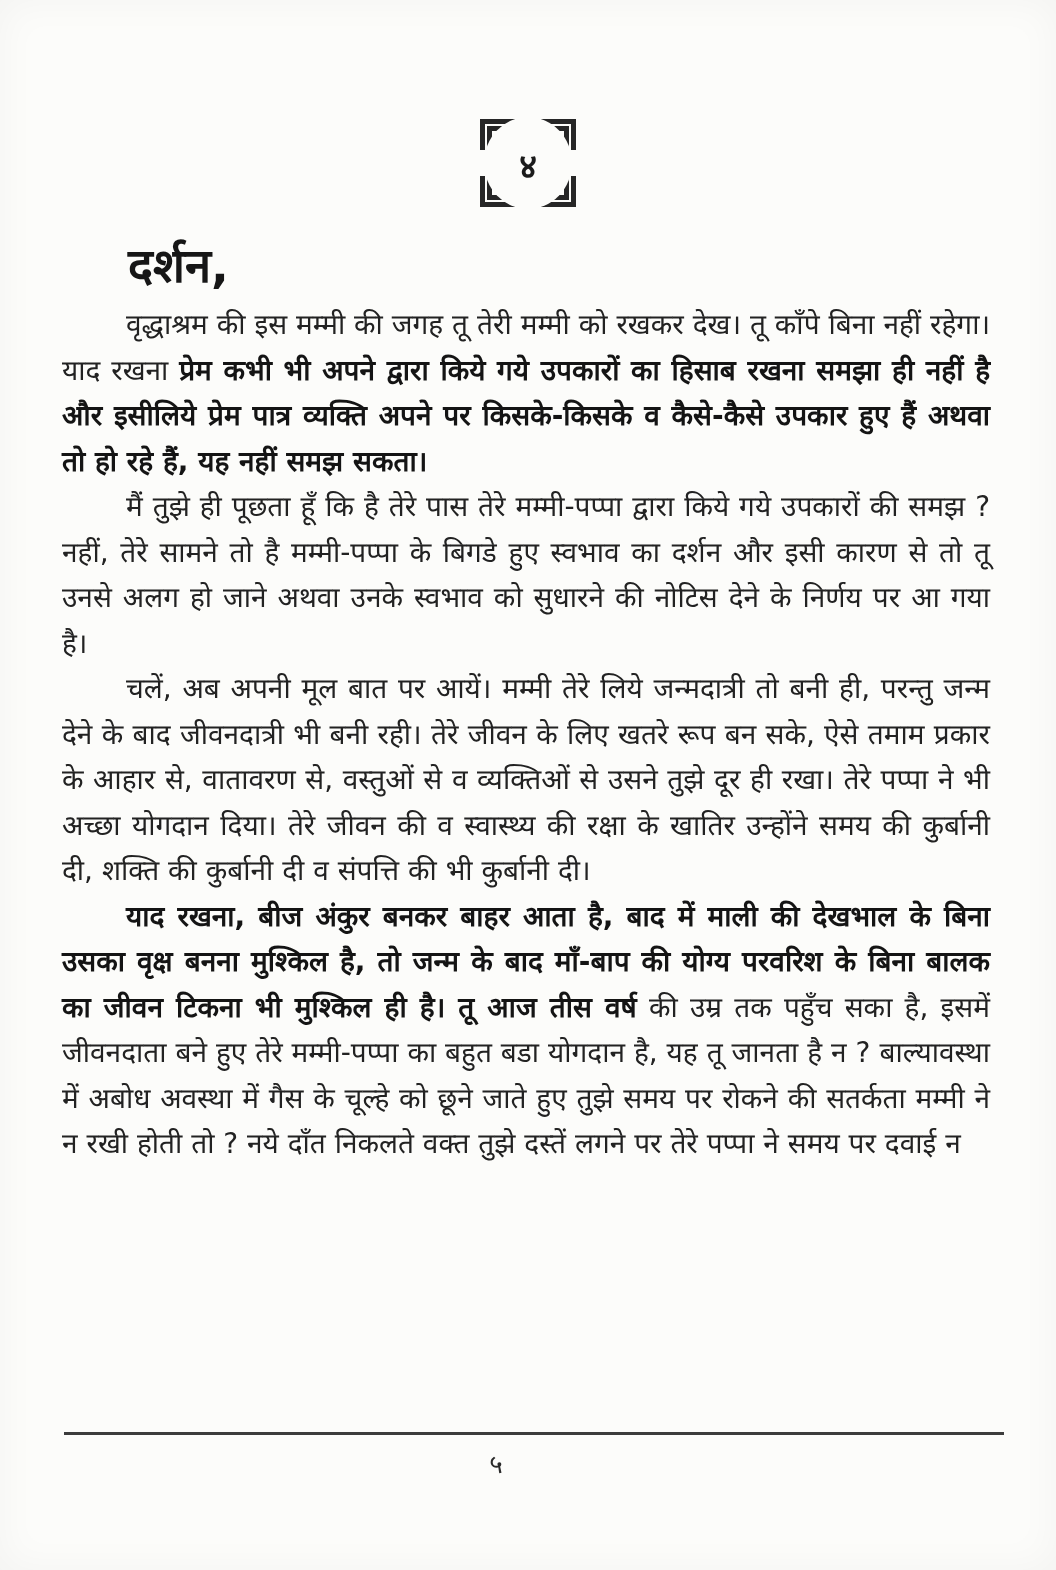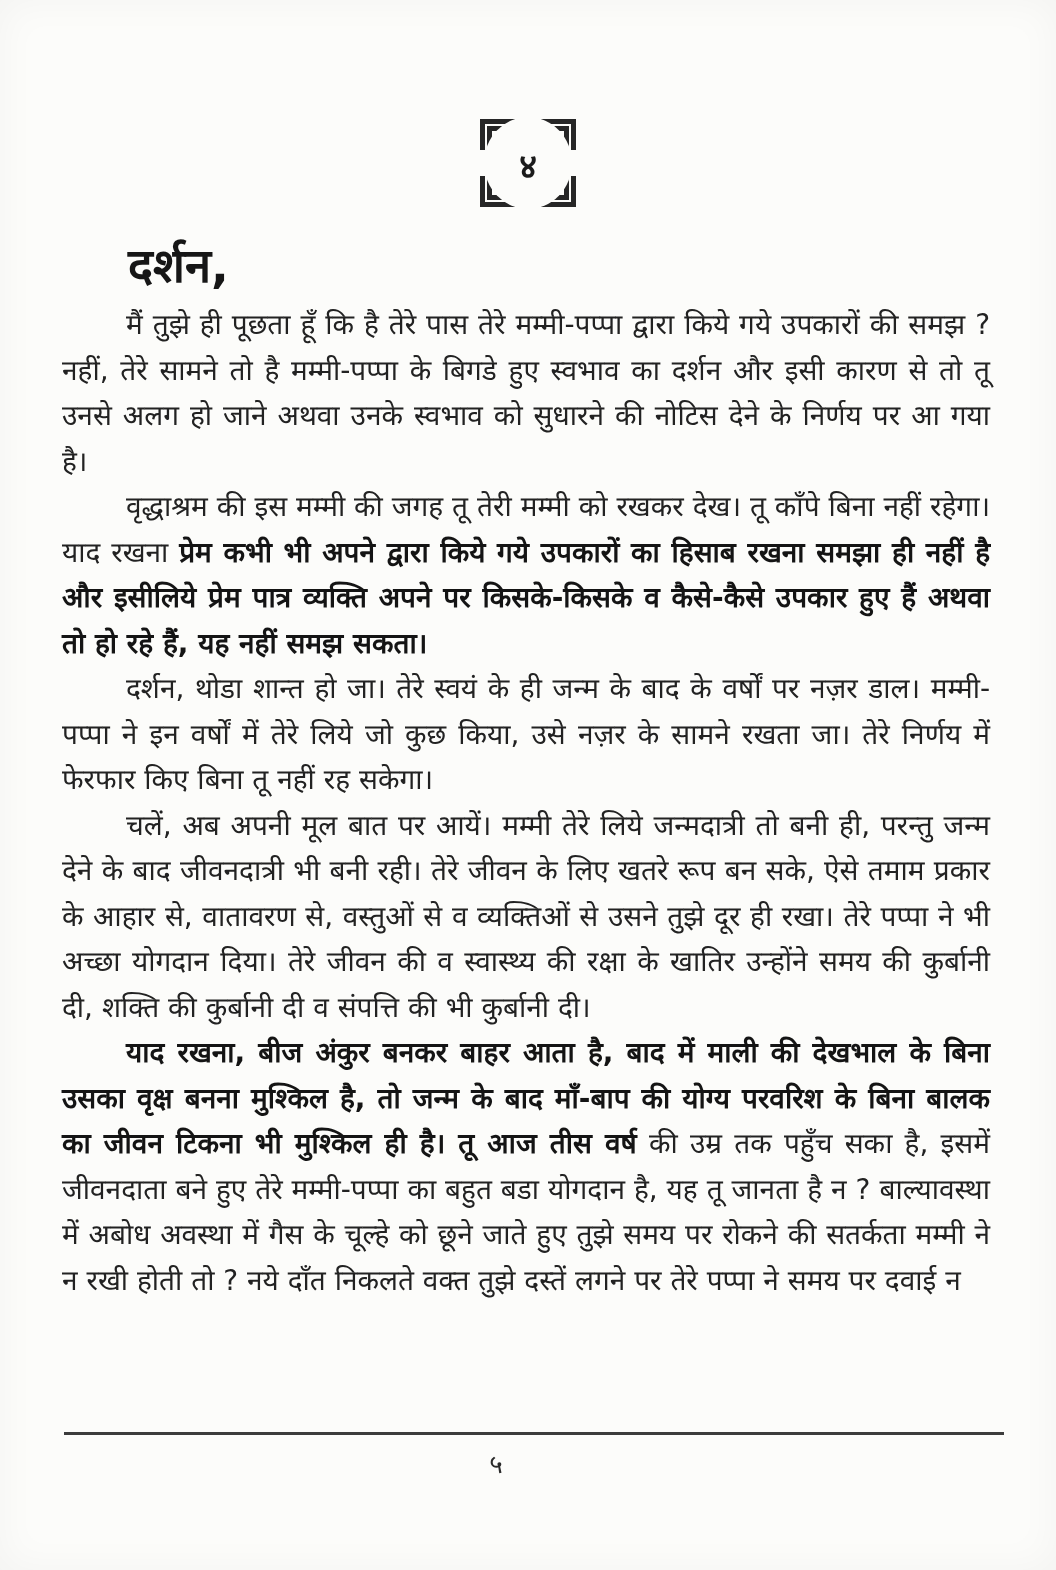--- a/index.html
+++ b/index.html
@@ -76,25 +76,24 @@
       <div class="orn-step br"></div>
       <div class="orn-sq"></div>
       <div class="orn-oval"></div>
       <span class="orn-num">४</span>
     </div>
   </div>
 
   <h1 class="heading">दर्शन,</h1>
 
   <div class="body-text">
+    <p class="para"><span class="seg">वृद्धाश्रम की इस मम्मी की जगह तू तेरी मम्मी को रखकर देख। तू काँपे बिना नहीं रहेगा। याद रखना</span> <span class="seg bold">प्रेम कभी भी अपने द्वारा किये गये उपकारों का हिसाब रखना समझा ही नहीं है और इसीलिये प्रेम पात्र व्यक्ति अपने पर किसके-किसके व कैसे-कैसे उपकार हुए हैं अथवा तो हो रहे हैं, यह नहीं समझ सकता।</span></p>
+
     <p class="para"><span class="seg">मैं तुझे ही पूछता हूँ कि है तेरे पास तेरे मम्मी-पप्पा द्वारा किये गये उपकारों की समझ ? नहीं, तेरे सामने तो है मम्मी-पप्पा के बिगडे हुए स्वभाव का दर्शन और इसी कारण से तो तू उनसे अलग हो जाने अथवा उनके स्वभाव को सुधारने की नोटिस देने के निर्णय पर आ गया है।</span></p>
 
-    <p class="para"><span class="seg">वृद्धाश्रम की इस मम्मी की जगह तू तेरी मम्मी को रखकर देख। तू काँपे बिना नहीं रहेगा। याद रखना</span> <span class="seg bold">प्रेम कभी भी अपने द्वारा किये गये उपकारों का हिसाब रखना समझा ही नहीं है और इसीलिये प्रेम पात्र व्यक्ति अपने पर किसके-किसके व कैसे-कैसे उपकार हुए हैं अथवा तो हो रहे हैं, यह नहीं समझ सकता।</span></p>
-
-    <p class="para"><span class="seg">दर्शन, थोडा शान्त हो जा। तेरे स्वयं के ही जन्म के बाद के वर्षों पर नज़र डाल। मम्मी-पप्पा ने इन वर्षों में तेरे लिये जो कुछ किया, उसे नज़र के सामने रखता जा। तेरे निर्णय में फेरफार किए बिना तू नहीं रह सकेगा।</span></p>
 
     <p class="para"><span class="seg">चलें, अब अपनी मूल बात पर आयें। मम्मी तेरे लिये जन्मदात्री तो बनी ही, परन्तु जन्म देने के बाद जीवनदात्री भी बनी रही। तेरे जीवन के लिए खतरे रूप बन सके, ऐसे तमाम प्रकार के आहार से, वातावरण से, वस्तुओं से व व्यक्तिओं से उसने तुझे दूर ही रखा। तेरे पप्पा ने भी अच्छा योगदान दिया। तेरे जीवन की व स्वास्थ्य की रक्षा के खातिर उन्होंने समय की कुर्बानी दी, शक्ति की कुर्बानी दी व संपत्ति की भी कुर्बानी दी।</span></p>
 
     <p class="para"><span class="seg bold">याद रखना, बीज अंकुर बनकर बाहर आता है, बाद में माली की देखभाल के बिना उसका वृक्ष बनना मुश्किल है, तो जन्म के बाद माँ-बाप की योग्य परवरिश के बिना बालक का जीवन टिकना भी मुश्किल ही है। तू आज तीस वर्ष</span> <span class="seg">की उम्र तक पहुँच सका है, इसमें जीवनदाता बने हुए तेरे मम्मी-पप्पा का बहुत बडा योगदान है, यह तू जानता है न ? बाल्यावस्था में अबोध अवस्था में गैस के चूल्हे को छूने जाते हुए तुझे समय पर रोकने की सतर्कता मम्मी ने न रखी होती तो ? नये दाँत निकलते वक्त तुझे दस्तें लगने पर तेरे पप्पा ने समय पर दवाई न</span></p>
   </div>
 
   <div class="footer">
     <hr class="rule">
     <div class="page-number">५</div>
   </div>

